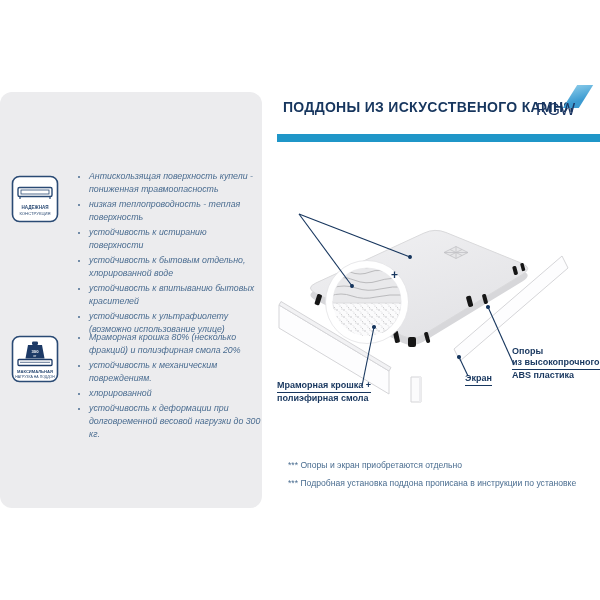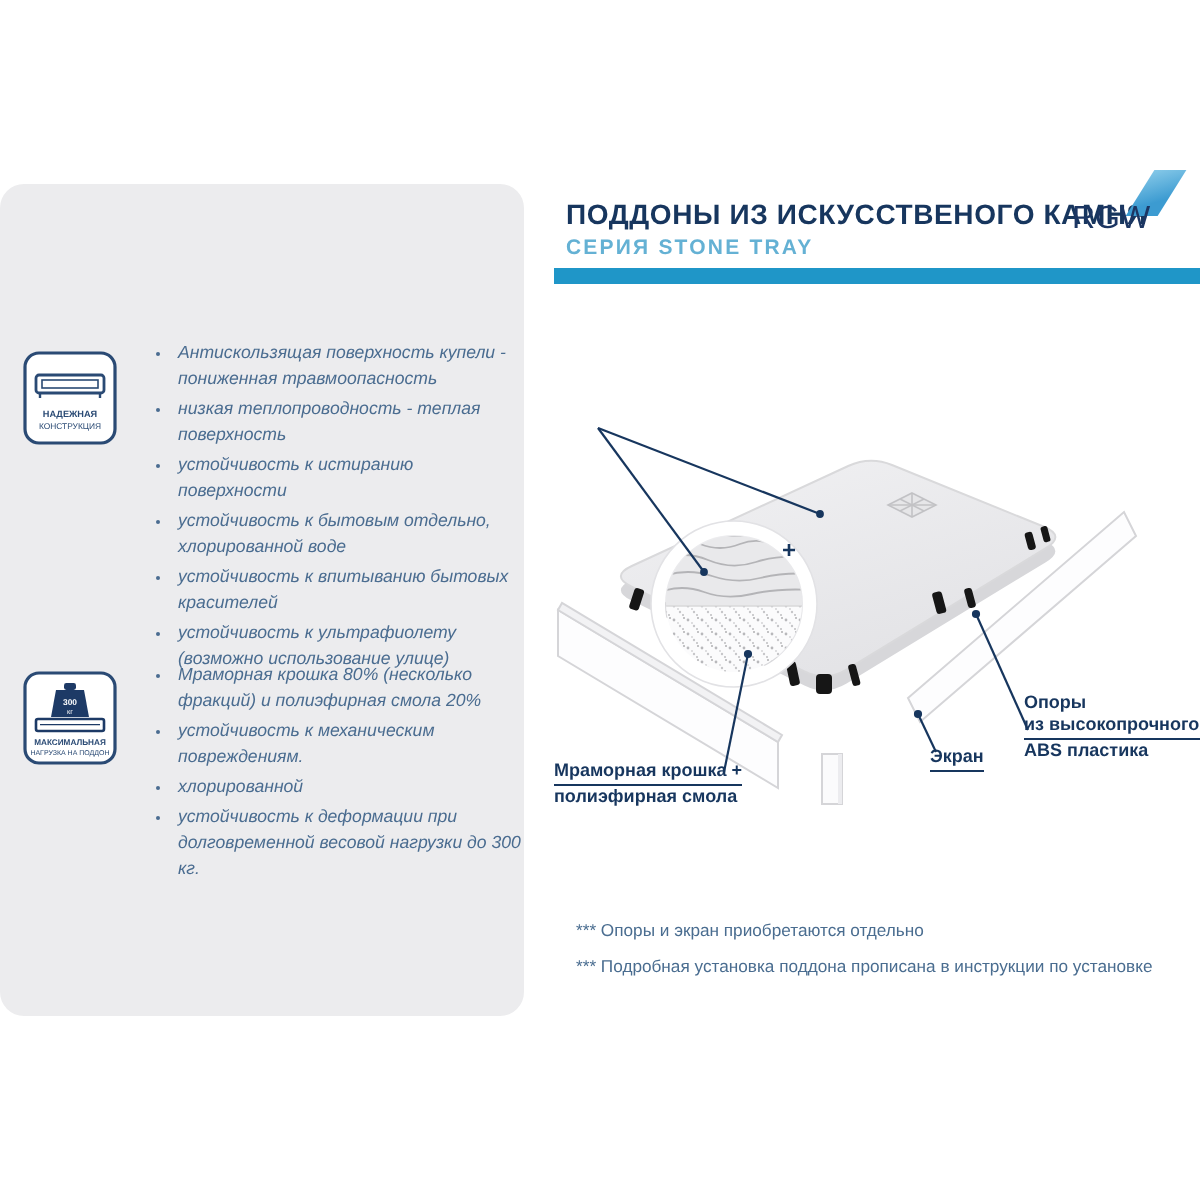--- a/index.html
+++ b/index.html
@@ -85,21 +85,20 @@
   </svg>
 
   <ul class="feature-list list2">
     <li>Мраморная крошка 80% (несколько фракций) и полиэфирная смола 20%</li>
     <li>устойчивость к механическим повреждениям.</li>
     <li>хлорированной</li>
     <li>устойчивость к деформации при долговременной весовой нагрузки до 300 кг.</li>
   </ul>
 
   <div class="title">ПОДДОНЫ ИЗ ИСКУССТВЕНОГО КАМНЯ</div>
-  <div class="subtitle">СЕРИЯ STONE TRAY</div>
   <div class="accent-bar"></div>
   <div class="logo-par"></div>
   <div class="logo-text">RGW</div>
 
   <svg class="diagram-svg" width="600" height="600" viewBox="0 0 600 600">
     <defs>
       <linearGradient id="trayGrad" x1="0" y1="0" x2="0.6" y2="1">
         <stop offset="0" stop-color="#f1f1f3"></stop>
         <stop offset="1" stop-color="#e3e3e6"></stop>
       </linearGradient>

